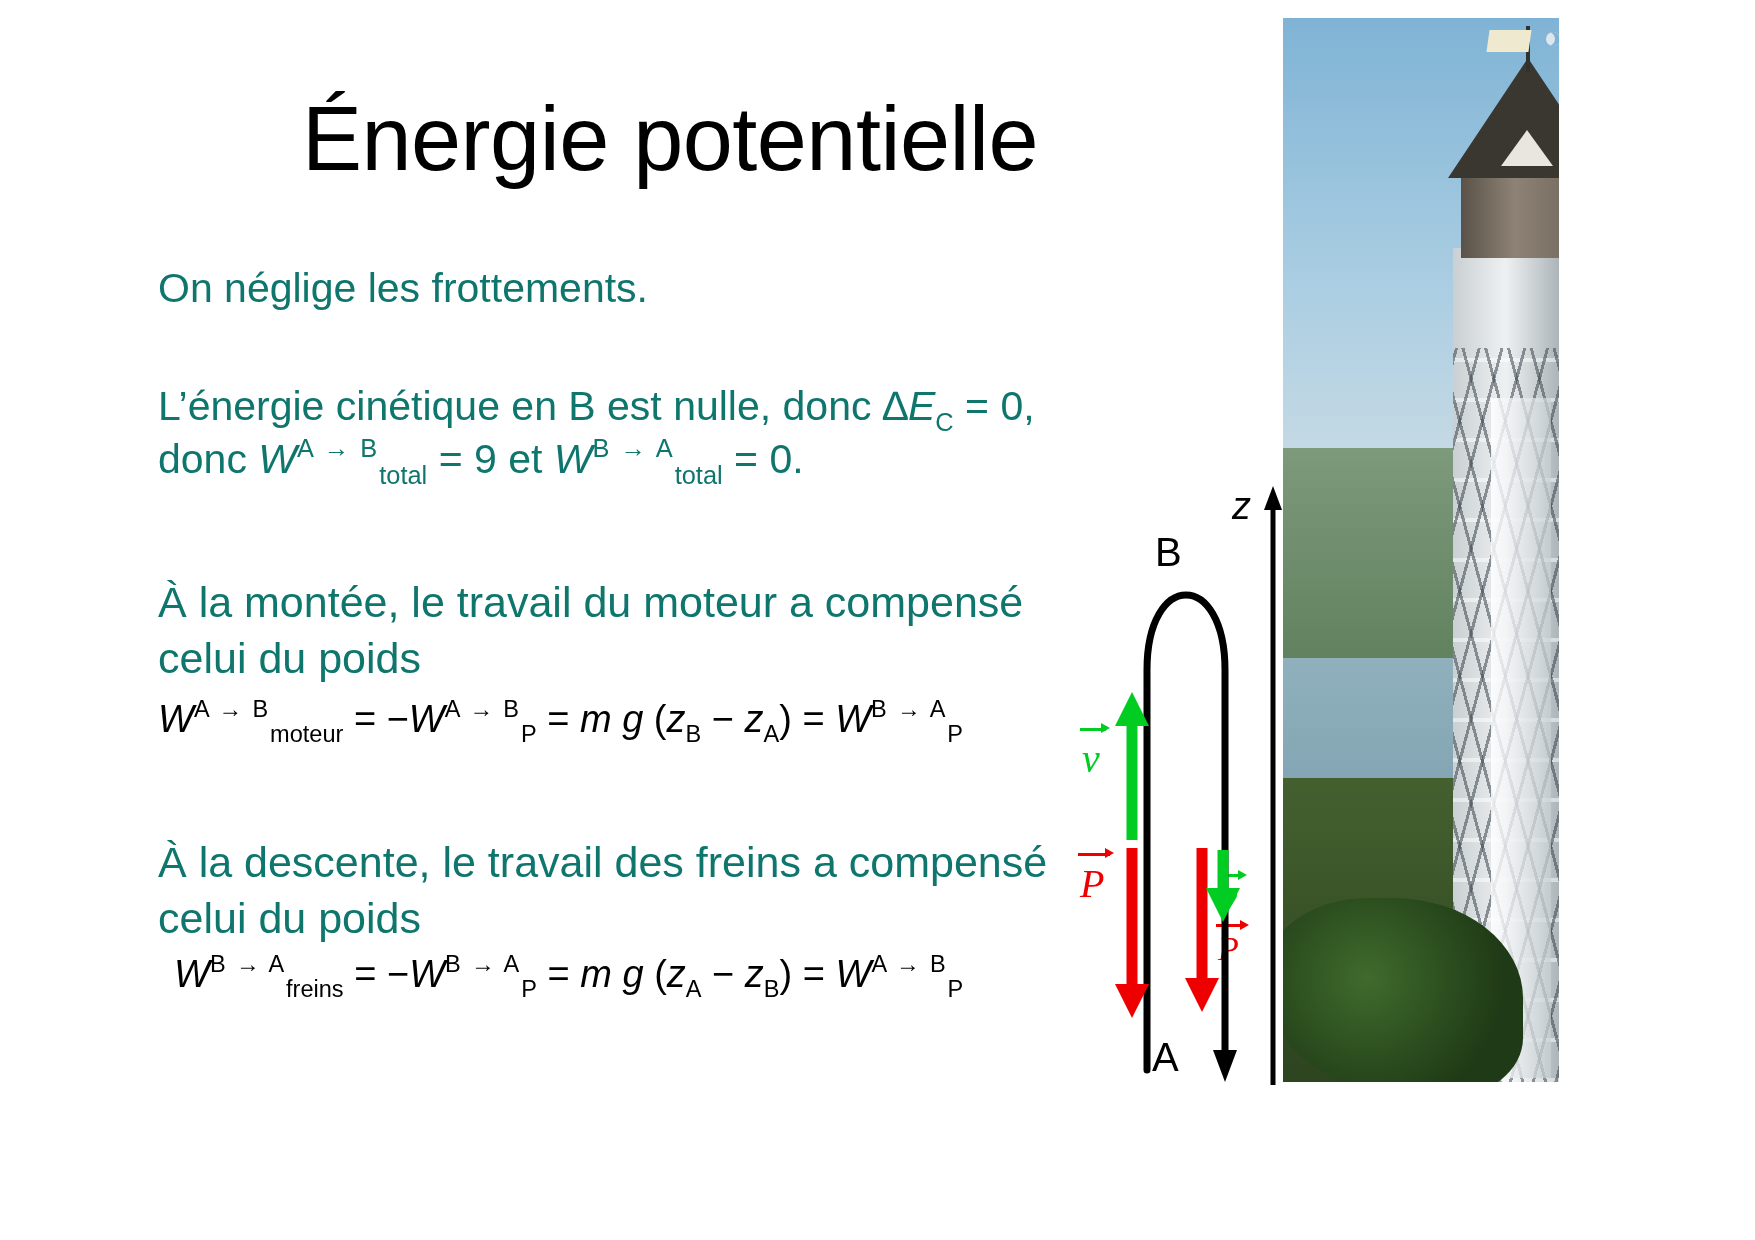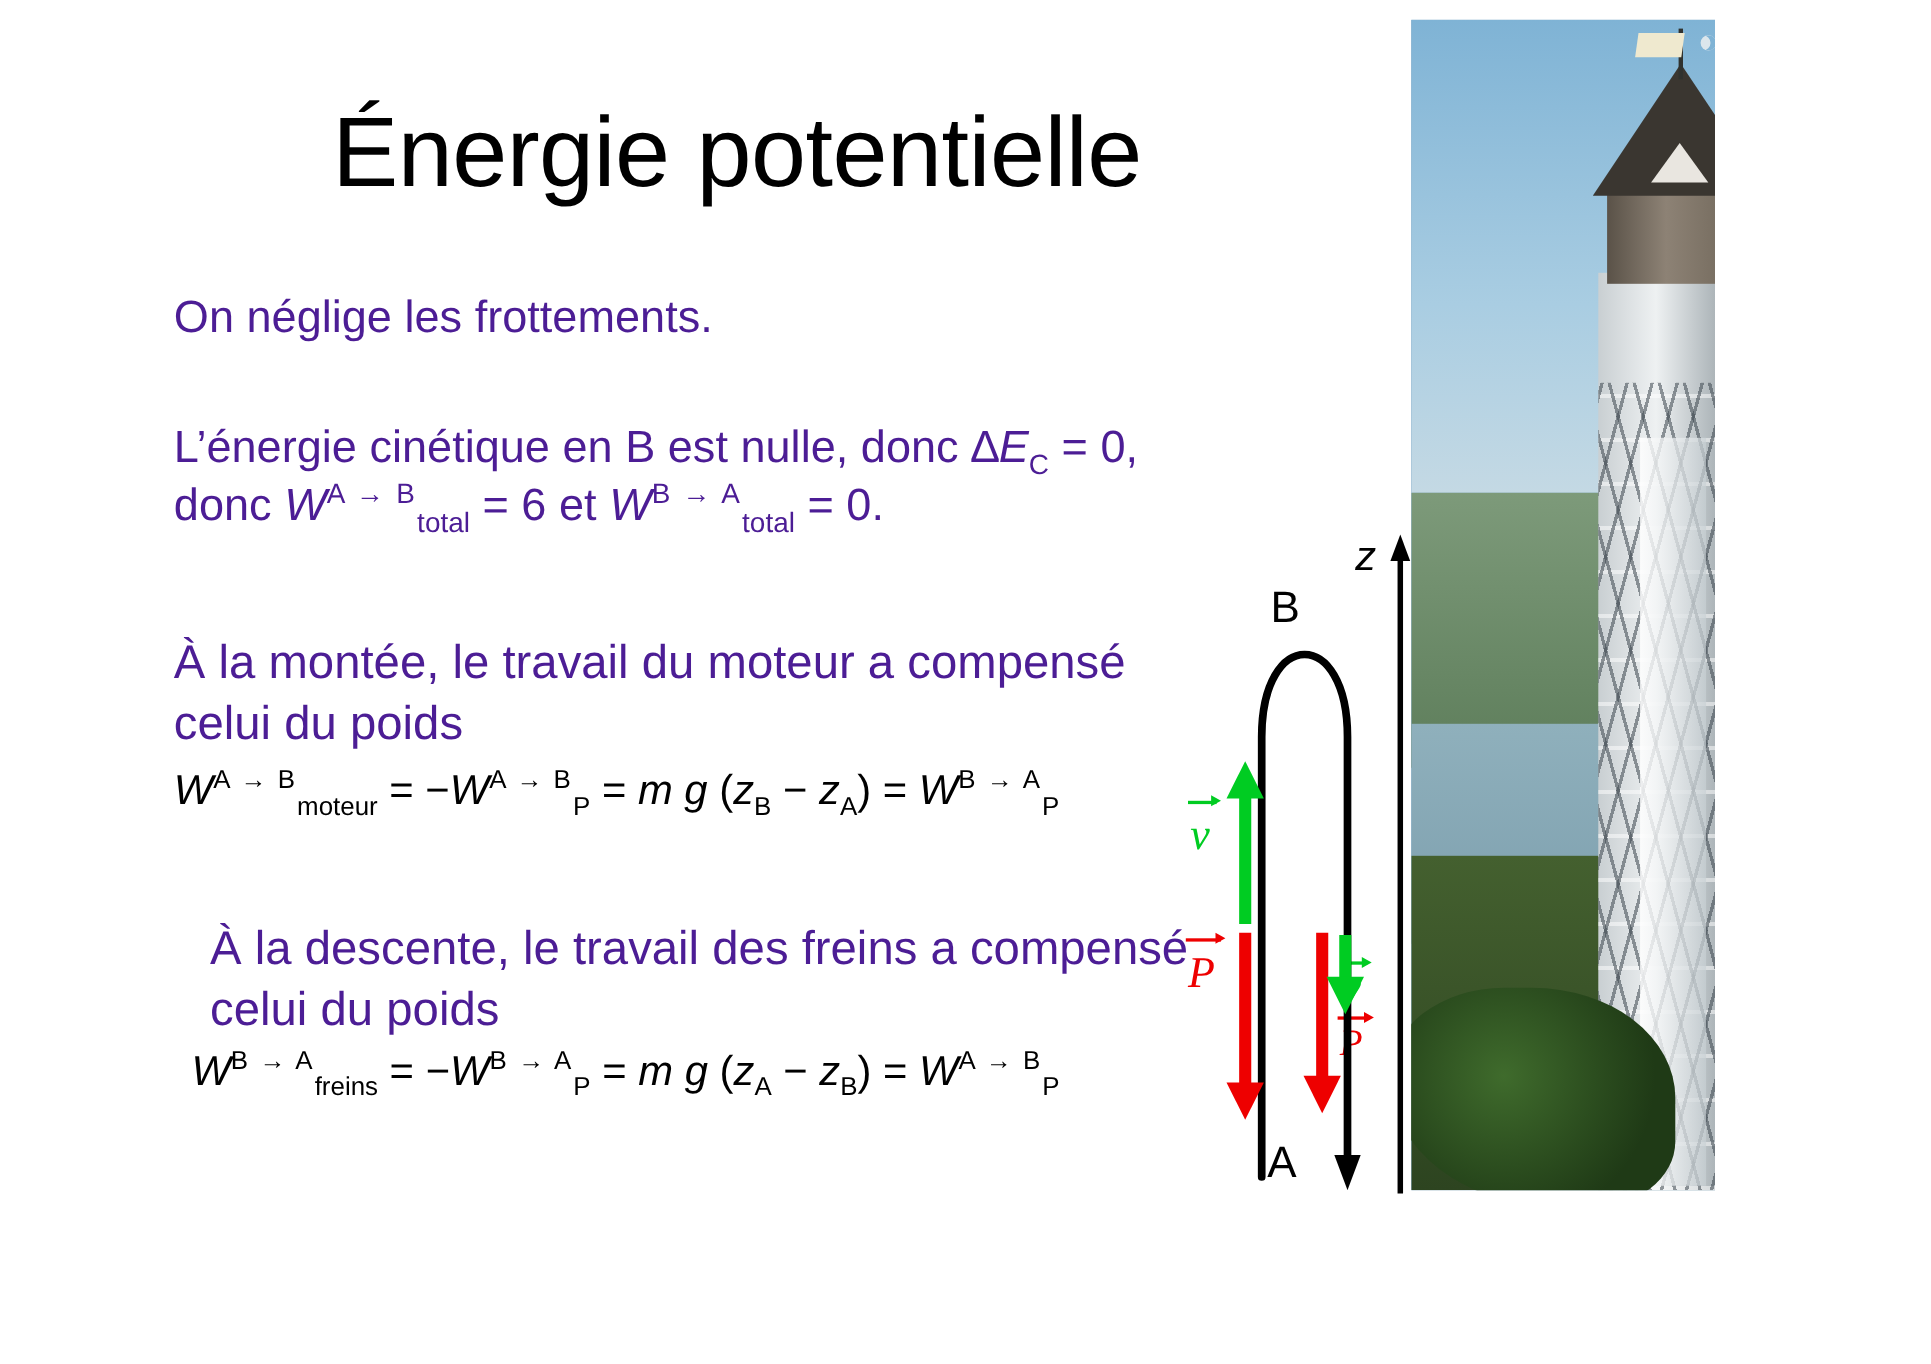--- a/index.html
+++ b/index.html
@@ -33,27 +33,27 @@
     white-space: nowrap;
   }
 
   
   .para {
     position: absolute;
     left: 158px;
     font-size: 41px;
     line-height: 1.30;
     font-weight: 400;
-    color: #4c1d95;
+    color: #0f766e;
   }
   .para.big { font-size: 43px; }
   #p-neglige { top: 262px; width: 980px; }
   #p-cinetique { top: 380px; width: 980px; }
   #p-montee  { top: 575px; width: 900px; }
-  #p-descente { top: 835px; width: 900px; margin-left: 33px; }
+  #p-descente { top: 835px; width: 900px; }
 
   
   .formula {
     position: absolute;
     left: 158px;
     font-size: 38px;
     font-weight: 400;
     white-space: nowrap;
     line-height: 1;
   }
@@ -220,21 +220,21 @@
     <div>
       <span>On néglige les frottements.</span>
     </div>
   </div>
 
   <div class="para" id="p-cinetique">
     <div>
       <span>L’énergie cinétique en B est nulle, donc </span><span>∆</span><span class="it">E</span><sub class="sc">C</sub><span> = 0,</span>
     </div>
     <div>
-      <span>donc </span><span class="it">W</span><sup class="sc gap">A → B</sup><sub class="sc">total</sub><span> = 6 et </span><span class="it">W</span><sup class="sc gap">B → A</sup><sub class="sc">total</sub><span> = 0.</span>
+      <span>donc </span><span class="it">W</span><sup class="sc gap">A → B</sup><sub class="sc">total</sub><span> = 9 et </span><span class="it">W</span><sup class="sc gap">B → A</sup><sub class="sc">total</sub><span> = 0.</span>
     </div>
   </div>
 
   <div class="para big" id="p-montee">À la montée, le travail du moteur a compensé celui du poids</div>
 
   <div class="formula" id="f-moteur">
     <span class="it">W</span><sup class="sc gap">A → B</sup><sub class="sc">moteur</sub><span> = −</span><span class="it">W</span><sup class="sc gap">A → B</sup><sub class="sc">P</sub><span> = </span><span class="it">m</span>&nbsp;<span class="it">g</span><span> (</span><span class="it">z</span><sub class="sc">B</sub><span> − </span><span class="it">z</span><sub class="sc">A</sub><span>)</span><span> = </span><span class="it">W</span><sup class="sc gap">B → A</sup><sub class="sc">P</sub>
   </div>
 
   <div class="para big" id="p-descente">À la descente, le travail des freins a compensé celui du poids</div>

